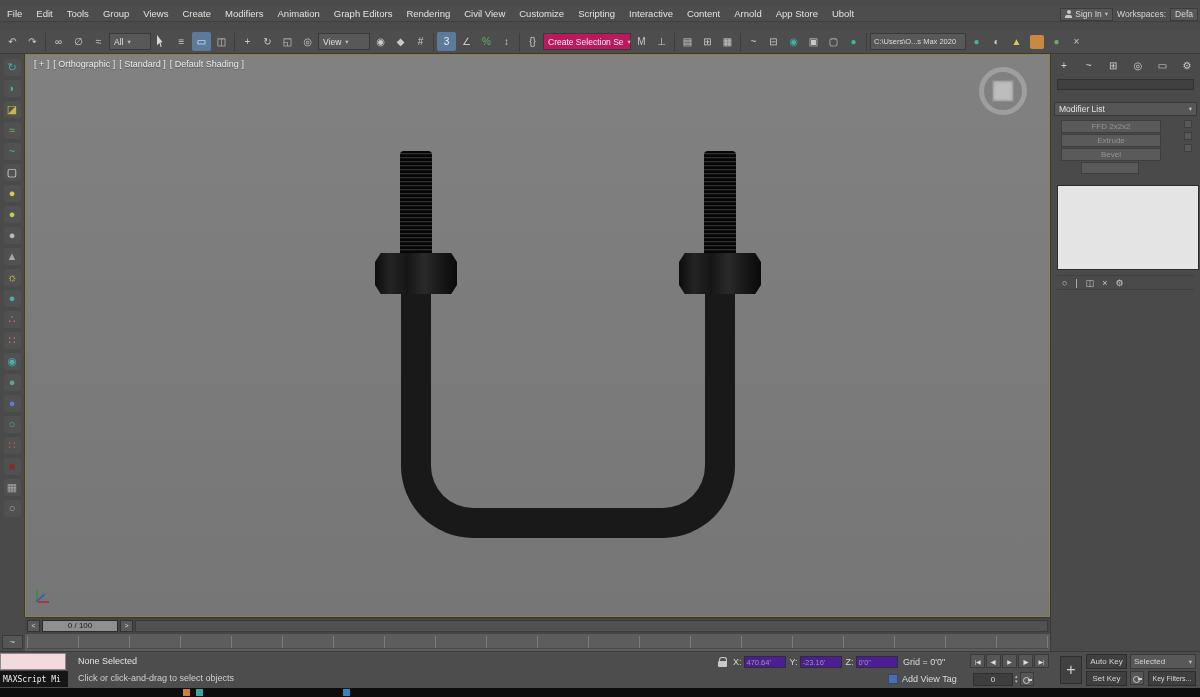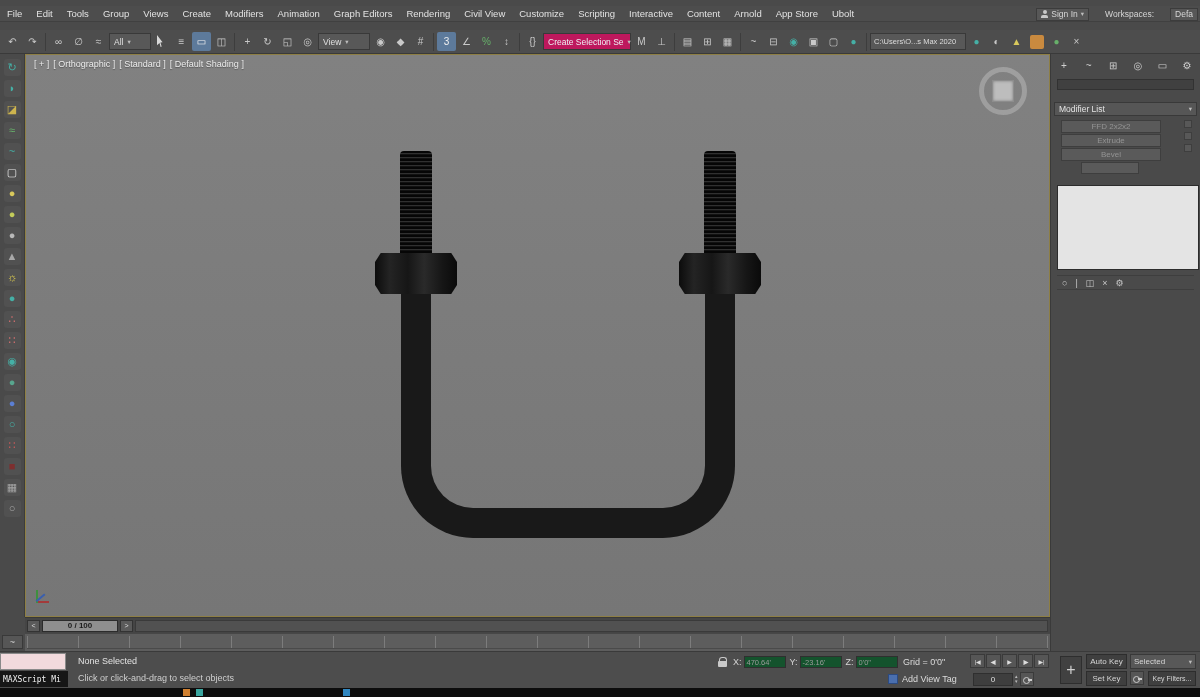--- a/index.html
+++ b/index.html
@@ -5,21 +5,21 @@
 *{margin:0;padding:0;box-sizing:border-box}
 html,body{width:1200px;height:697px;overflow:hidden}
 body{font-family:"Liberation Sans",sans-serif;background:#4a4a4a;color:#d6d6d6;position:relative}
 #app{position:absolute;inset:0}
 
 .titlebar{position:absolute;left:0;top:0;width:1200px;height:14px;background:#141414;display:flex;align-items:center;gap:5px;padding:0 5px;font-size:9px;color:#cfcfcf}
 .applogo{width:9px;height:9px;background:linear-gradient(135deg,#2aa89a,#1a6f77);border-radius:2px}
 
 .menubar{position:absolute;left:0;top:6px;width:1200px;height:16px;background:#4d4d4d;border-bottom:1px solid #404040;display:flex;align-items:center;font-size:9.5px}
 .mi{padding:0 7px;height:100%;display:flex;align-items:center;color:#e2e2e2;cursor:default}
-.acct{position:absolute;right:2px;top:1px;height:14px;display:flex;align-items:center;gap:16px;font-size:8.5px}
+.acct{position:absolute;right:2px;top:1px;height:14px;display:flex;align-items:center;gap:4px;font-size:8.5px}
 .signin,.wsbox{background:#575757;border:1px solid #3c3c3c;height:13px;padding:0 4px;display:flex;align-items:center;gap:3px}
 .person{width:7px;height:8px;position:relative}
 .person:before{content:"";position:absolute;left:1.5px;top:0;width:4px;height:4px;border-radius:50%;background:#c9c9c9}
 .person:after{content:"";position:absolute;left:0;top:4.5px;width:7px;height:3px;border-radius:2px 2px 0 0;background:#c9c9c9}
 .arr{font-size:6.5px;color:#bdbdbd}
 
 .toolbar{position:absolute;left:0;top:30px;width:1200px;height:24px;background:#4d4d4d;border-bottom:1px solid #3a3a3a;display:flex;align-items:center;padding:0 3px;gap:1px}
 .tb{min-width:19px;height:19px;display:flex;align-items:center;justify-content:center;font-size:10px;color:#c9c9c9;border-radius:2px}
 .tb.pressed{background:#5d7a9b;color:#f0f0f0}
 .sep{width:1px;height:18px;background:#3d3d3d;margin:0 2px}
@@ -46,37 +46,37 @@
 .nut{position:absolute;top:198px;width:82px;height:41px;background:linear-gradient(90deg,#0c0c0c 0%,#242424 18%,#161616 40%,#2a2a2a 60%,#161616 82%,#0a0a0a 100%);clip-path:polygon(0 22%,7% 0,93% 0,100% 22%,100% 78%,93% 100%,7% 100%,0 78%)}
 .nut.l{left:349px}.nut.r{left:653px}
 .tripod{position:absolute;left:8px;bottom:10px;width:22px;height:22px}
 .ax{position:absolute}
 .ax-x{left:2px;bottom:3px;width:13px;height:2px;background:#a33a3a}
 .ax-y{left:2px;bottom:3px;width:2px;height:13px;background:#3f8f3f}
 .ax-z{left:3px;bottom:4px;width:11px;height:2px;background:#3a5fae;transform:rotate(-40deg);transform-origin:left bottom}
 
 .timeline{position:absolute;left:25px;top:617px;width:1025px;height:16px;background:#454545;border-top:1px solid #383838;display:flex;align-items:center;padding:0 2px;gap:2px}
 .tlbtn{width:13px;height:12px;background:#5a5a5a;border:1px solid #333;display:flex;align-items:center;justify-content:center;font-size:7px;color:#ddd}
-.tlthumb{width:76px;height:12px;background:#8f8f8f;border:1px solid #2c2c2c;display:flex;align-items:center;justify-content:center;font-size:8px;color:#1c1c1c;font-weight:bold}
+.tlthumb{width:76px;height:12px;background:#8f8f8f;border:1px solid #2c2c2c;display:flex;align-items:center;justify-content:center;font-size:8px;color:#1c1c1c;font-weight:normal}
 .tltrack{flex:1;height:12px;background:#515151;border:1px solid #3a3a3a}
 .mcebox{position:absolute;left:2px;top:635px;width:21px;height:14px;background:#565656;border:1px solid #393939;display:flex;align-items:center;justify-content:center;font-size:9px;color:#cfcfcf}
 .trackbar{position:absolute;left:25px;top:633px;width:1025px;height:18px;background:#5d5d5d;border-top:1px solid #474747}
 .ruler{position:absolute;inset:2px;background:repeating-linear-gradient(90deg,rgba(150,150,150,.55) 0 1px,transparent 1px 51px);border-bottom:1px solid #4a4a4a}
 
 .statusbar{position:absolute;left:0;top:651px;width:1200px;height:37px;background:#4d4d4d;border-top:1px solid #3a3a3a;font-size:9px}
 .listener{position:absolute;left:0;top:1px;width:66px;height:17px;background:#f2dadd;border:1px solid #8a8a8a}
 .mxs{position:absolute;left:0;top:19px;width:68px;height:16px;background:#161616;color:#f2f2f2;font-size:8px;display:flex;align-items:center;padding:0 3px;font-family:"DejaVu Sans Mono",monospace;white-space:nowrap;overflow:hidden}
 .selstat{position:absolute;left:78px;top:4px;color:#e2e2e2}
 .prompt{position:absolute;left:78px;top:21px;color:#cfcfcf}
 .lock{position:absolute;left:718px;top:5px;width:9px;height:11px}
 .lock:before{content:"";position:absolute;left:1px;top:0;width:6px;height:5px;border:1.5px solid #c9c9c9;border-bottom:none;border-radius:3px 3px 0 0}
 .lock:after{content:"";position:absolute;left:0;top:4px;width:9px;height:6px;background:#c9c9c9;border-radius:1px}
 .coords{position:absolute;left:733px;top:4px;display:flex;align-items:center;gap:4px}
 .cgrp{display:flex;align-items:center;gap:2px}
-.cfield{width:42px;height:12px;background:#14532d;border:1px solid #2f2f2f;font-size:7.5px;color:#9b9b9b;display:flex;align-items:flex-end;padding:0 2px;white-space:nowrap;overflow:hidden}
+.cfield{width:42px;height:12px;background:#4c1d95;border:1px solid #2f2f2f;font-size:7.5px;color:#9b9b9b;display:flex;align-items:flex-end;padding:0 2px;white-space:nowrap;overflow:hidden}
 .gridlbl{position:absolute;left:903px;top:5px;color:#dcdcdc}
 .transport{position:absolute;left:970px;top:2px;display:flex;gap:1px}
 .trbtn{min-width:15px;height:14px;background:#565656;border:1px solid #3a3a3a;display:flex;align-items:center;justify-content:center;font-size:6px;color:#ddd;padding:0 1px}
 .timetag{position:absolute;left:888px;top:22px;display:flex;align-items:center;gap:4px;color:#dcdcdc}
 .tagicon{width:10px;height:10px;background:#4a6fae;border:1px solid #2c4a80}
 .framespin{position:absolute;left:973px;top:20px;display:flex;align-items:center;gap:2px}
 .frfield{width:40px;height:13px;background:#3e3e3e;border:1px solid #2f2f2f;color:#e0e0e0;font-size:8px;display:flex;align-items:center;justify-content:center}
 .spincol{display:flex;flex-direction:column;font-size:5px;color:#bbb;line-height:1}
 .keybtn{width:14px;height:14px;background:#565656;border:1px solid #3a3a3a;position:relative}
 .keyglyph{position:absolute;left:2px;top:3px;width:9px;height:8px}

